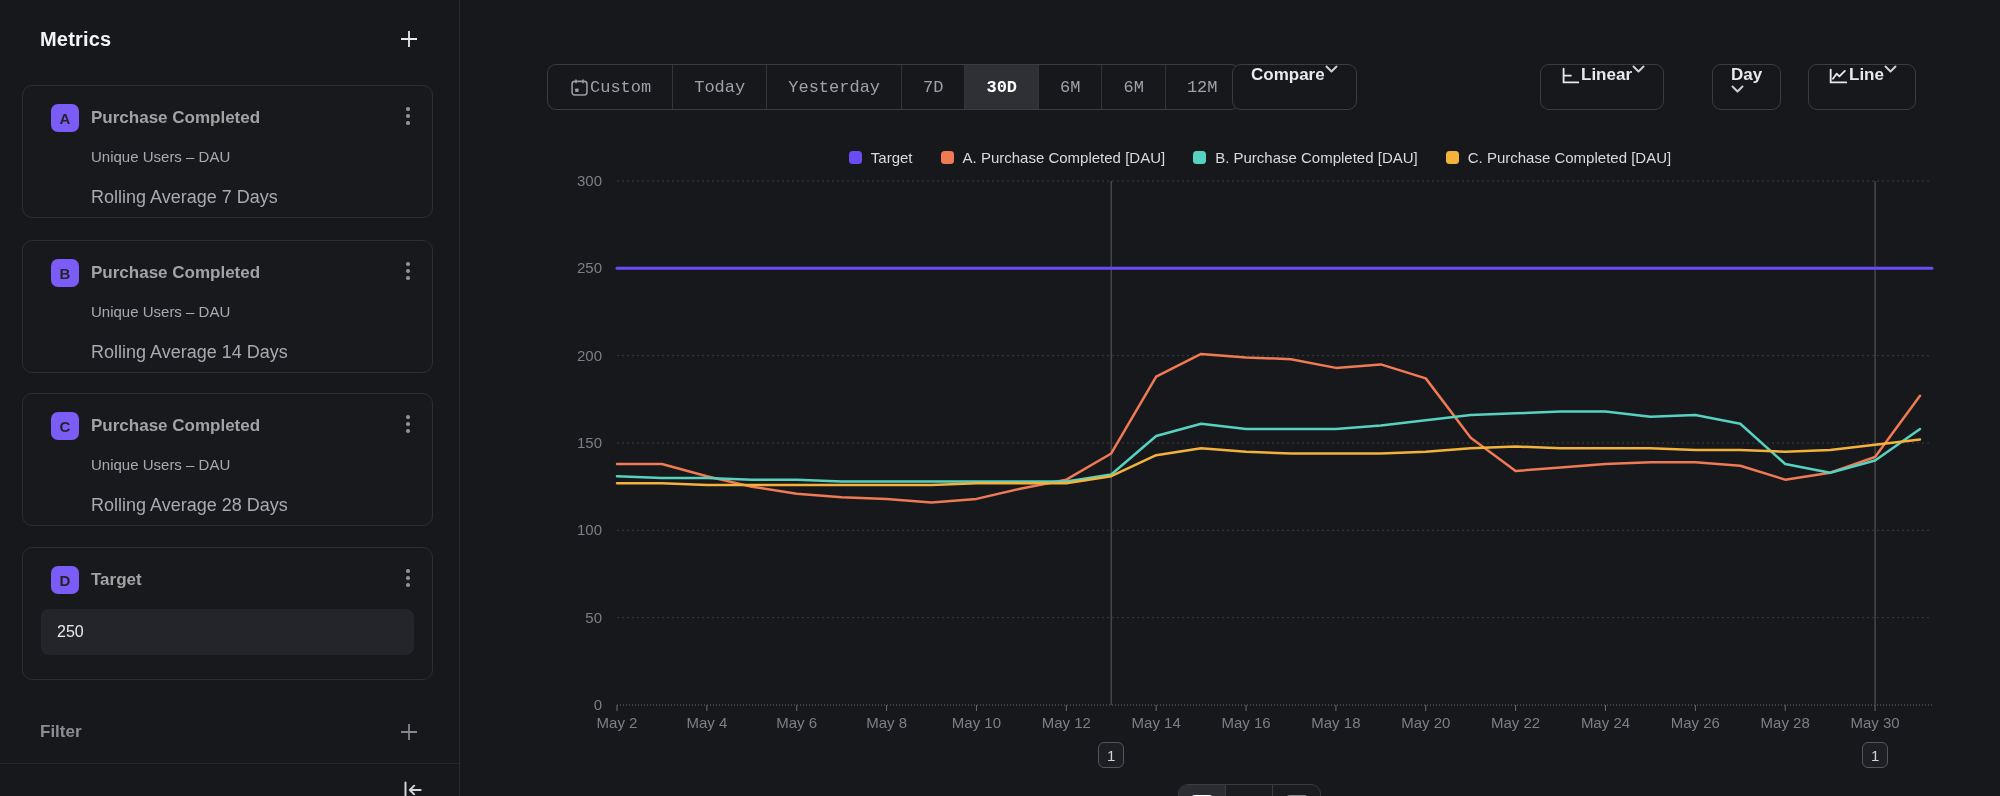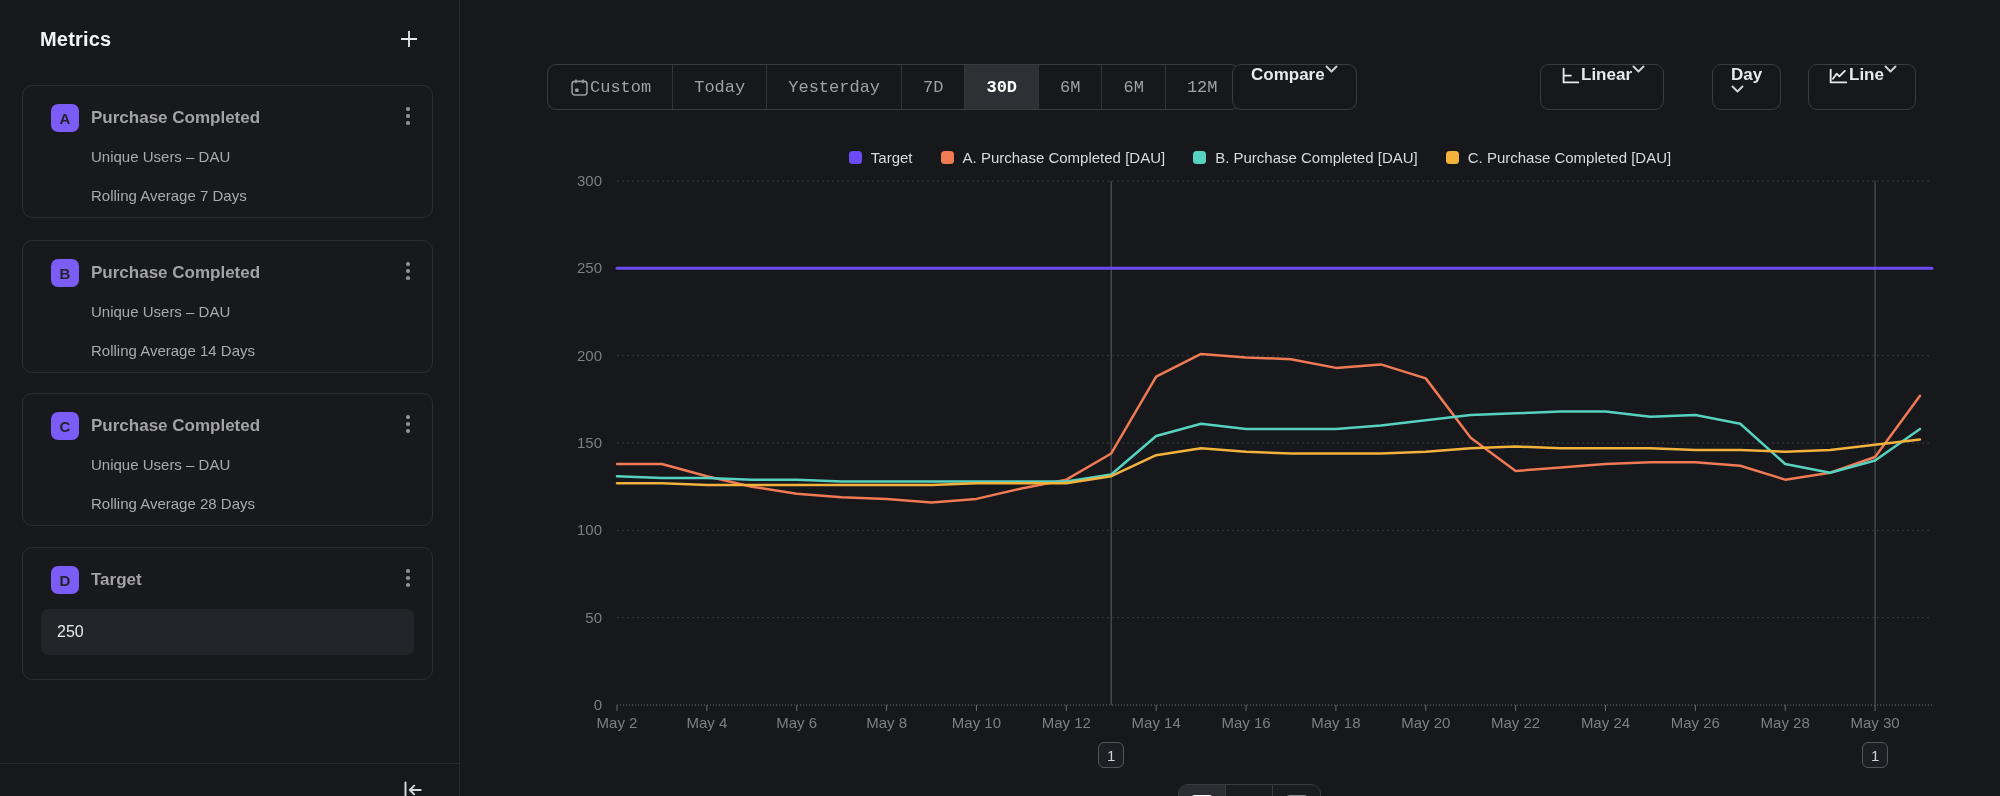--- a/index.html
+++ b/index.html
@@ -26,21 +26,21 @@
     border:1px solid #2d2e34; border-radius:10px; background:#18191d;
   }
   .card-a { top:85px; } .card-b { top:240px; } .card-c { top:393px; } .card-d { top:547px; }
   .badge {
     position:absolute; left:28px; top:18px; width:28px; height:28px; border-radius:7px;
     background:#7C5CF6; color:#23242a; font-size:15px; font-weight:700;
     display:flex; align-items:center; justify-content:center;
   }
   .card-title { position:absolute; left:68px; top:22px; font-size:17px; font-weight:700; color:#a3a3a3; }
   .card-sub1 { position:absolute; left:68px; top:62px; font-size:15px; color:#a8aab0; }
-  .card-sub2 { position:absolute; left:68px; top:101px; font-size:15px; color:#a8aab0; }
+  .card-sub2 { position:absolute; left:68px; top:101px; font-size:18px; color:#a8aab0; }
   .kebab { position:absolute; right:12px; top:16px; width:24px; height:28px;
     display:flex; flex-direction:column; align-items:center; justify-content:center; gap:3.5px;
     background:none; border:none; cursor:pointer; }
   .kebab i { width:3.5px; height:3.5px; border-radius:50%; background:#8f9196; }
   .target-input {
     position:absolute; left:18px; top:61px; width:373px; height:46px;
     background:#24252a; border-radius:8px; font-size:16px; color:#e9eaec;
     display:flex; align-items:center; padding-left:16px;
   }
   .filter-header {
@@ -156,20 +156,28 @@
     <div class="badge">D</div>
     <div class="card-title">Target</div>
     <button class="kebab">
         <i></i>
         <i></i>
         <i></i>
       </button>
     <div class="target-input">250</div>
   </div>
 
+  <div class="filter-header">
+    <span class="filter-title">Filter</span>
+    <button class="icon-btn">
+      <svg width="24" height="24" viewBox="0 0 24 24">
+        <path d="M12 4 V20 M4 12 H20" stroke="#85878d" stroke-width="1.8" fill="none"></path>
+      </svg>
+    </button>
+  </div>
 
   <div class="side-divider"></div>
 
   <button class="icon-btn collapse-btn">
     <svg width="26" height="26" viewBox="0 0 24 24">
       <path d="M6 5 V19 M20 12 H10 M14 8 L10 12 L14 16" stroke="#d6d7da" stroke-width="1.8" fill="none" stroke-linecap="round" stroke-linejoin="round"></path>
     </svg>
   </button>
 </div>
 

